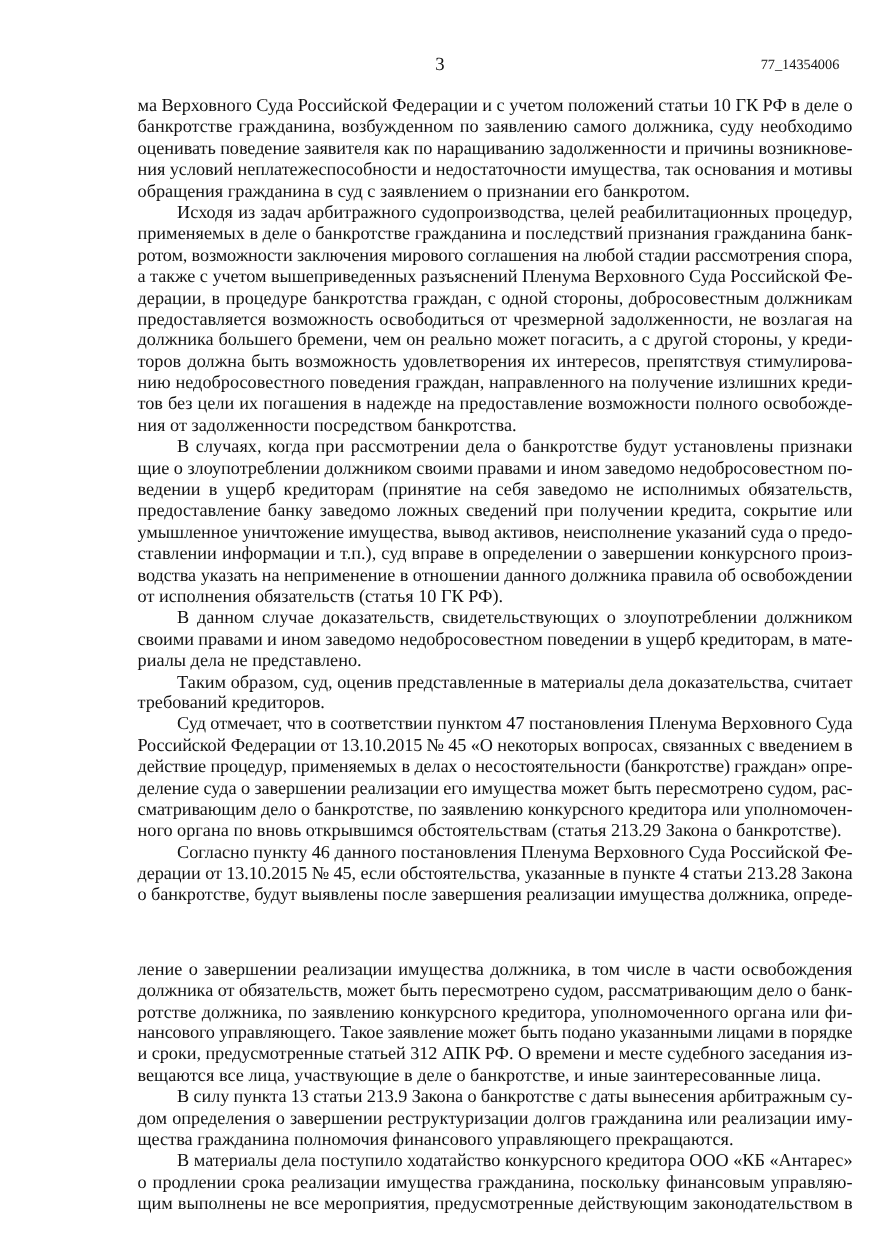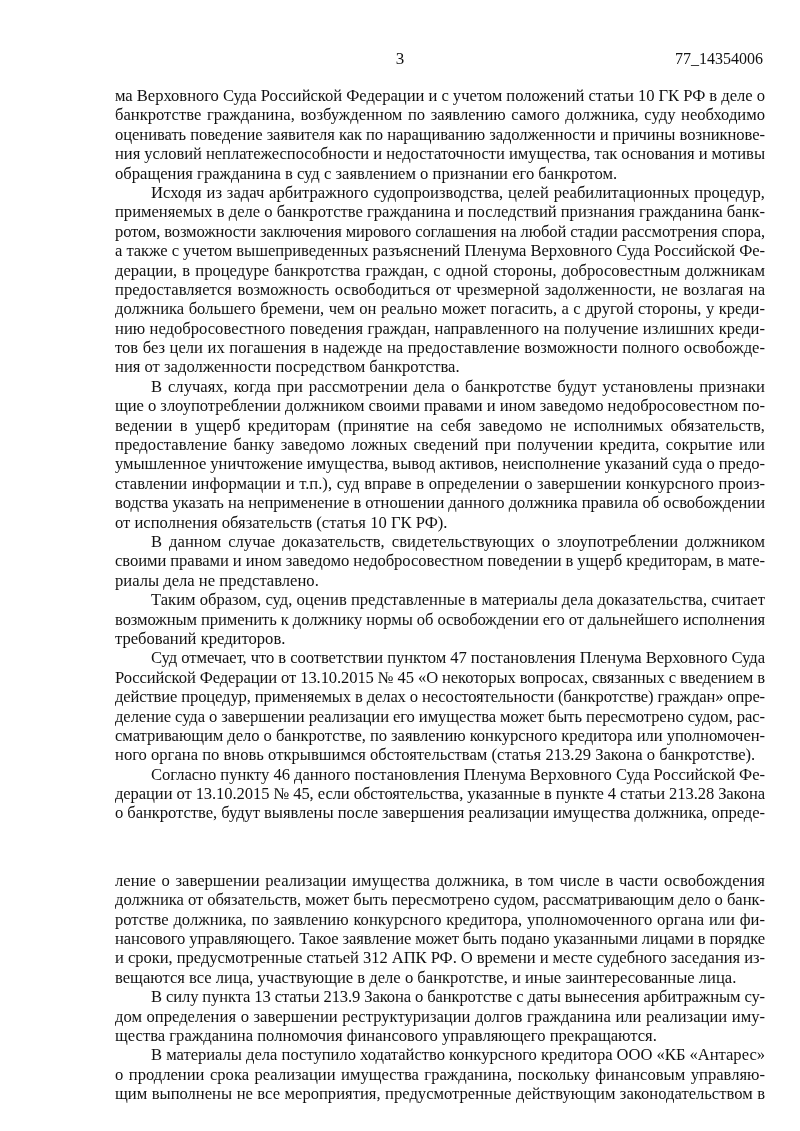--- a/index.html
+++ b/index.html
@@ -9,24 +9,24 @@
     background: #ffffff; color: #111111;
     font-family: "Liberation Serif", "DejaVu Serif", serif;
   }
   .page-number {
     position: absolute; top: 49px; left: 400px; width: 80px;
     margin-left: -40px; text-align: center;
     font-size: 17px; line-height: 20px;
   }
   .case-number {
     position: absolute; top: 49px; right: 37px;
-    font-size: 16px; line-height: 20px;
+    font-size: 13px; line-height: 20px;
   }
   .body-text {
-    position: absolute; left: 115px; top: 86px; width: 650px;
+    position: absolute; left: 125px; top: 86px; width: 650px;
   }
   .line {
     display: block; height: 19.4px; line-height: 19.4px;
     font-size: 16.6px; white-space: nowrap;
     text-align: justify; text-align-last: justify;
   }
   .line.last { text-align-last: left; }
   .line.indent { padding-left: 36px; }
 </style>
 </head>
@@ -44,20 +44,21 @@
         <span class="line last" style="white-space: nowrap;">обращения гражданина в суд с заявлением о признании его банкротом.</span>
       </div>
       <div class="paragraph">
         <span class="line indent" style="white-space: nowrap; word-spacing: 0px;">Исходя из задач арбитражного судопроизводства, целей реабилитационных процедур,</span>
         <span class="line" style="white-space: nowrap; letter-spacing: -0.0126488px;">применяемых в деле о банкротстве гражданина и последствий признания гражданина банк-</span>
         <span class="line" style="white-space: nowrap; letter-spacing: -0.141544px;">ротом, возможности заключения мирового соглашения на любой стадии рассмотрения спора,</span>
         <span class="line" style="white-space: nowrap; letter-spacing: -0.059488px;">а также с учетом вышеприведенных разъяснений Пленума Верховного Суда Российской Фе-</span>
         <span class="line" style="white-space: nowrap; word-spacing: 0px;">дерации, в процедуре банкротства граждан, с одной стороны, добросовестным должникам</span>
         <span class="line" style="white-space: nowrap; word-spacing: 0px;">предоставляется возможность освободиться от чрезмерной задолженности, не возлагая на</span>
         <span class="line" style="white-space: nowrap; word-spacing: 0px;">должника большего бремени, чем он реально может погасить, а с другой стороны, у креди-</span>
+        <span class="line" style="white-space: nowrap; word-spacing: 0px;">торов должна быть возможность удовлетворения их интересов, препятствуя стимулирова-</span>
         <span class="line" style="white-space: nowrap; word-spacing: 0px;">нию недобросовестного поведения граждан, направленного на получение излишних креди-</span>
         <span class="line" style="white-space: nowrap; word-spacing: 0px;">тов без цели их погашения в надежде на предоставление возможности полного освобожде-</span>
         <span class="line last" style="white-space: nowrap;">ния от задолженности посредством банкротства.</span>
       </div>
       <div class="paragraph">
         <span class="line indent" style="white-space: nowrap; word-spacing: 0px;">В случаях, когда при рассмотрении дела о банкротстве будут установлены признаки</span>
         <span class="line" style="white-space: nowrap; letter-spacing: -0.0421687px;">щие о злоупотреблении должником своими правами и ином заведомо недобросовестном по-</span>
         <span class="line" style="white-space: nowrap; word-spacing: 0px;">ведении в ущерб кредиторам (принятие на себя заведомо не исполнимых обязательств,</span>
         <span class="line" style="white-space: nowrap; word-spacing: 0px;">предоставление банку заведомо ложных сведений при получении кредита, сокрытие или</span>
         <span class="line" style="white-space: nowrap; letter-spacing: -0.0558036px;">умышленное уничтожение имущества, вывод активов, неисполнение указаний суда о предо-</span>
@@ -65,21 +66,20 @@
         <span class="line" style="white-space: nowrap; letter-spacing: -0.0416667px;">водства указать на неприменение в отношении данного должника правила об освобождении</span>
         <span class="line last" style="white-space: nowrap;">от исполнения обязательств (статья 10 ГК РФ).</span>
       </div>
       <div class="paragraph">
         <span class="line indent" style="white-space: nowrap; word-spacing: 0px;">В данном случае доказательств, свидетельствующих о злоупотреблении должником</span>
         <span class="line" style="white-space: nowrap; letter-spacing: -0.0705882px;">своими правами и ином заведомо недобросовестном поведении в ущерб кредиторам, в мате-</span>
         <span class="line last" style="white-space: nowrap;">риалы дела не представлено.</span>
       </div>
       <div class="paragraph">
         <span class="line indent" style="white-space: nowrap; word-spacing: 0px;">Таким образом, суд, оценив представленные в материалы дела доказательства, считает</span>
-        <span class="line" style="white-space: nowrap; letter-spacing: -0.0870808px;">возможным применить к должнику нормы об освобождении его от дальнейшего исполнения</span>
         <span class="line last" style="white-space: nowrap;">требований кредиторов.</span>
       </div>
       <div class="paragraph">
         <span class="line indent" style="white-space: nowrap; letter-spacing: -0.0640432px;">Суд отмечает, что в соответствии пунктом 47 постановления Пленума Верховного Суда</span>
         <span class="line" style="white-space: nowrap; letter-spacing: -0.111919px;">Российской Федерации от 13.10.2015 № 45 «О некоторых вопросах, связанных с введением в</span>
         <span class="line" style="white-space: nowrap; letter-spacing: -0.137572px;">действие процедур, применяемых в делах о несостоятельности (банкротстве) граждан» опре-</span>
         <span class="line" style="white-space: nowrap; letter-spacing: -0.0819404px;">деление суда о завершении реализации его имущества может быть пересмотрено судом, рас-</span>
         <span class="line" style="white-space: nowrap; letter-spacing: -0.0507812px;">сматривающим дело о банкротстве, по заявлению конкурсного кредитора или уполномочен-</span>
         <span class="line last" style="white-space: nowrap;">ного органа по вновь открывшимся обстоятельствам (статья 213.29 Закона о банкротстве).</span>
       </div>

